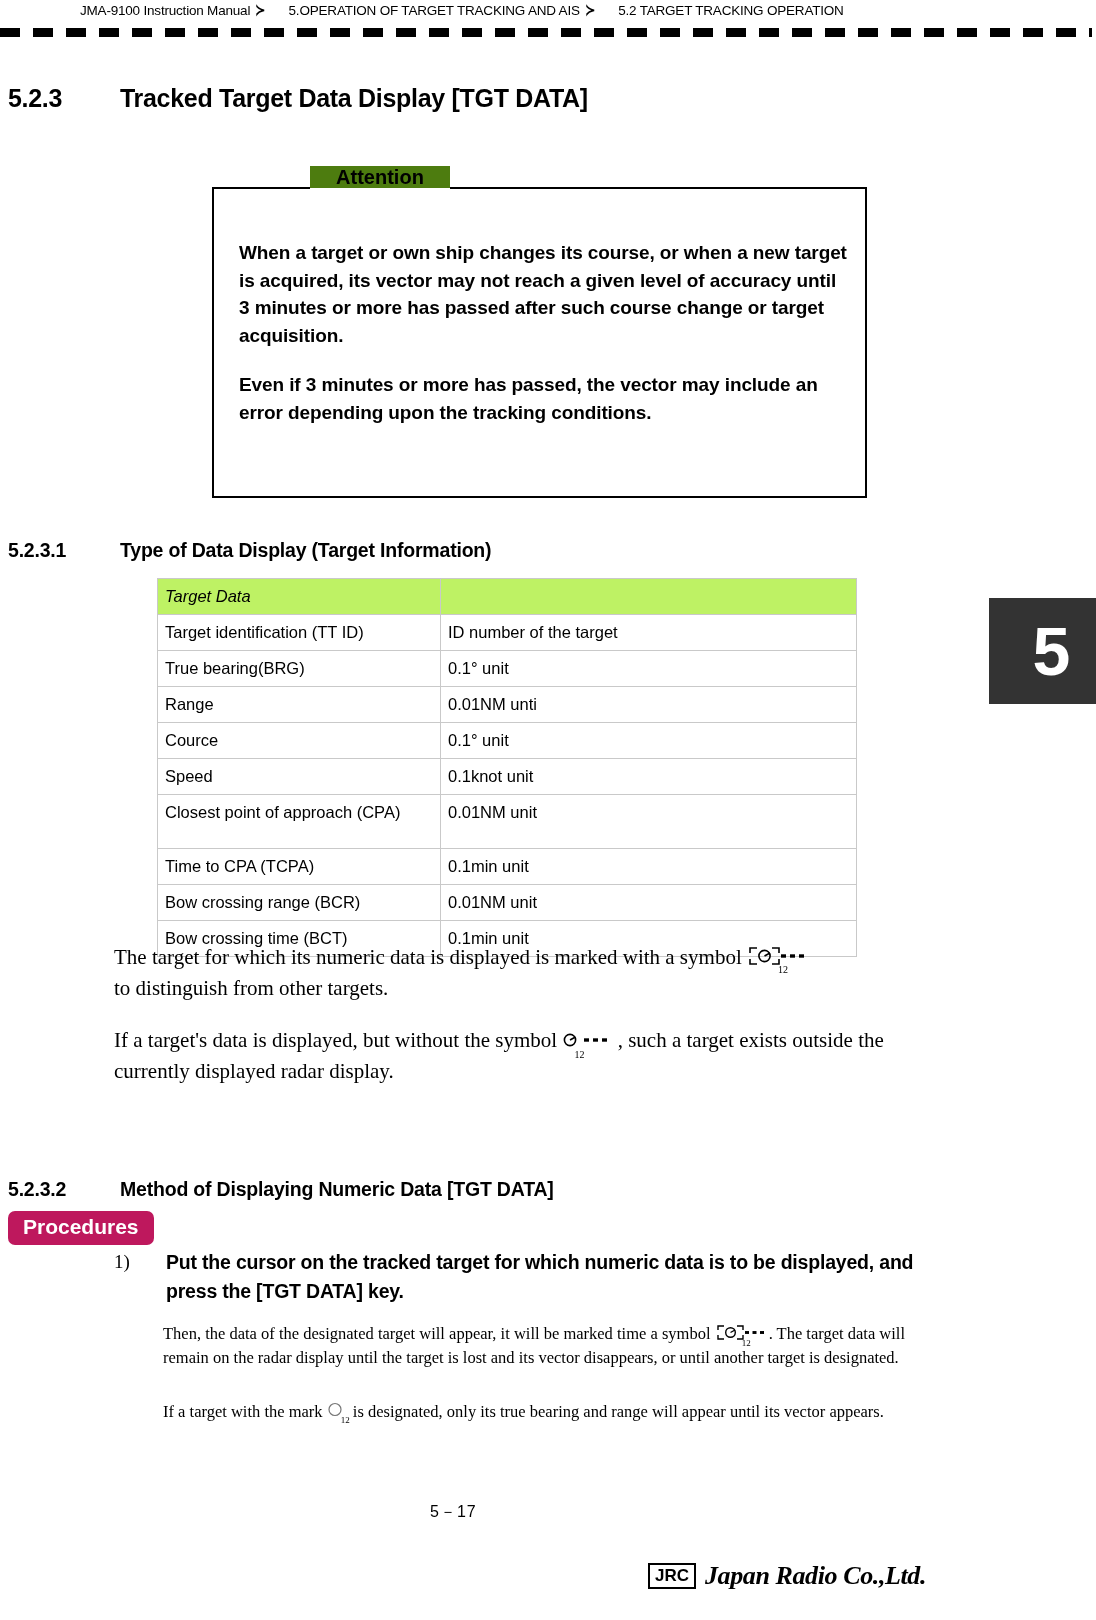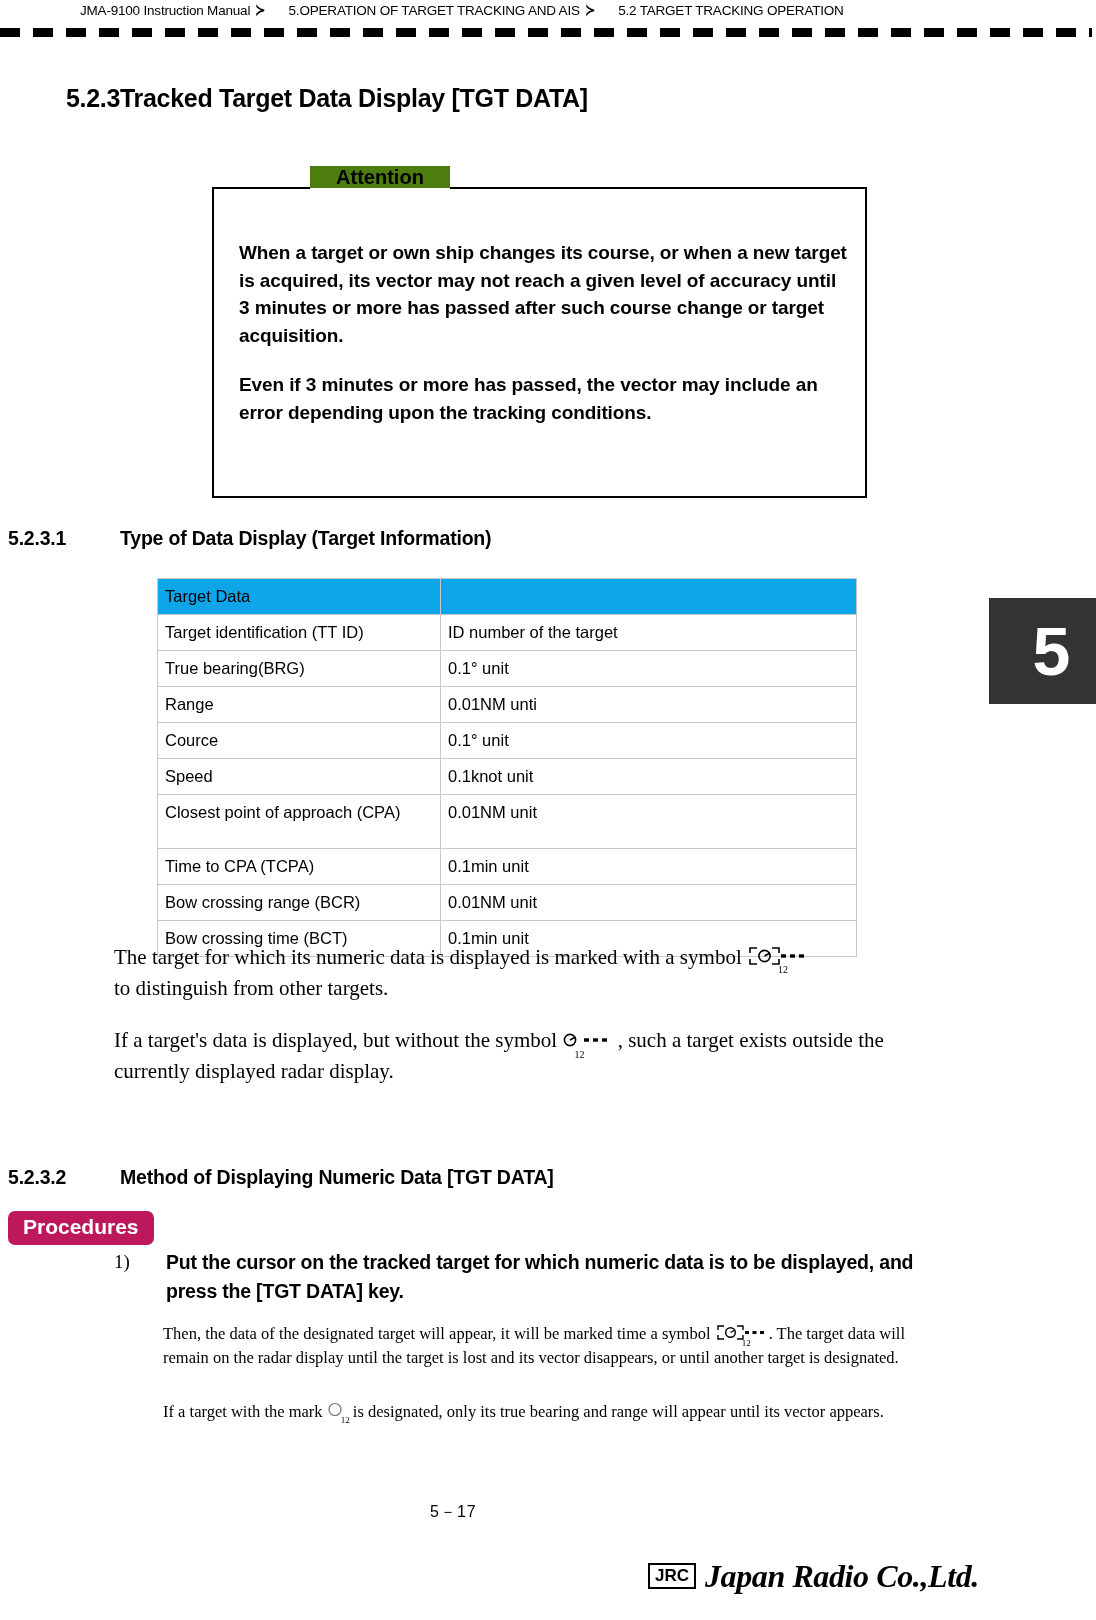--- a/index.html
+++ b/index.html
@@ -67,31 +67,31 @@
   
   .h2 {
     position: absolute;
     left: 8px;
     top: 84px;
     font-size: 25px;
     font-weight: 700;
     letter-spacing: -0.3px;
     white-space: nowrap;
   }
-  .h2 .num { display: inline-block; width: 112px; text-align: right; }
+  .h2 .num { display: inline-block; width: 112px; }
 
   .h3 {
     position: absolute;
     left: 8px;
     font-size: 19.5px;
     font-weight: 700;
     letter-spacing: -0.2px;
     white-space: nowrap;
   }
-  .h3 .num { display: inline-block; width: 112px; }
+  .h3 .num { display: inline-block; width: 112px; margin-top: 12px; }
   #h3-a { top: 527px; }
   #h3-b { top: 1166px; }
 
   
   .attn-wrap {
     position: absolute;
     left: 212px;
     top: 187px;
     width: 655px;
     height: 311px;
@@ -145,21 +145,21 @@
     font-size: 16.5px;
     font-family: "Liberation Sans", sans-serif;
   }
   .tgt-table td {
     border: 1px solid #c9c9c9;
     padding: 7px 6px 7px 7px;
     vertical-align: top;
     line-height: 21px;
   }
   .tgt-table td.c1 { width: 283px; }
-  .tgt-table tr.head td { background: #0ea5e9; height: 31px; }
+  .tgt-table tr.head td { background: #bef264; height: 31px; font-style: italic; }
   .tgt-table tr.tall td { height: 54px; }
 
   
   .serif-p {
     position: absolute;
     font-family: "Liberation Serif", serif;
     font-size: 21px;
     line-height: 31px;
     color: #000;
   }
@@ -242,21 +242,21 @@
     font-size: 17px;
     font-weight: 700;
     padding: 1px 5px 2px 5px;
     letter-spacing: 0px;
     line-height: 19px;
   }
   .jrc-name {
     font-family: "Liberation Serif", serif;
     font-style: italic;
     font-weight: 700;
-    font-size: 32px;
+    font-size: 26px;
     letter-spacing: -0.4px;
     line-height: 28px;
   }
 </style>
 </head>
 <body>
 
 <div class="breadcrumb">
   <span class="bc-seg">JMA-9100 Instruction Manual</span><span class="bc-sep">≻</span><span class="bc-seg">5.OPERATION OF TARGET TRACKING AND AIS</span><span class="bc-sep">≻</span><span class="bc-seg">5.2  TARGET TRACKING OPERATION</span>
 </div>

